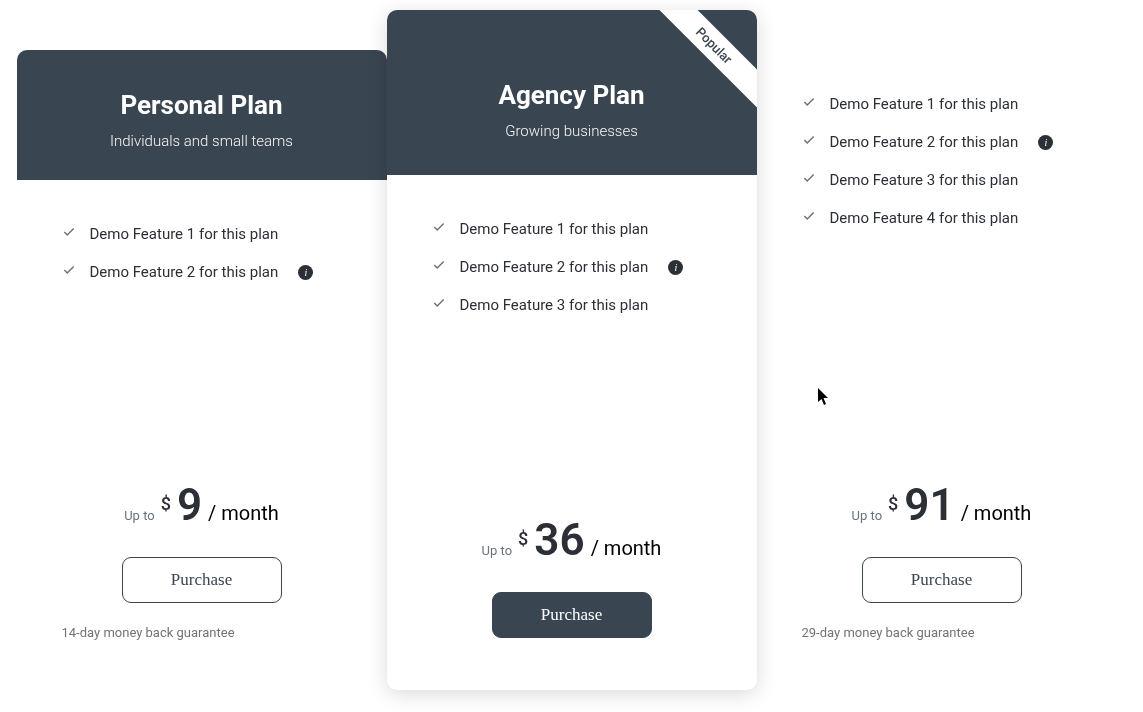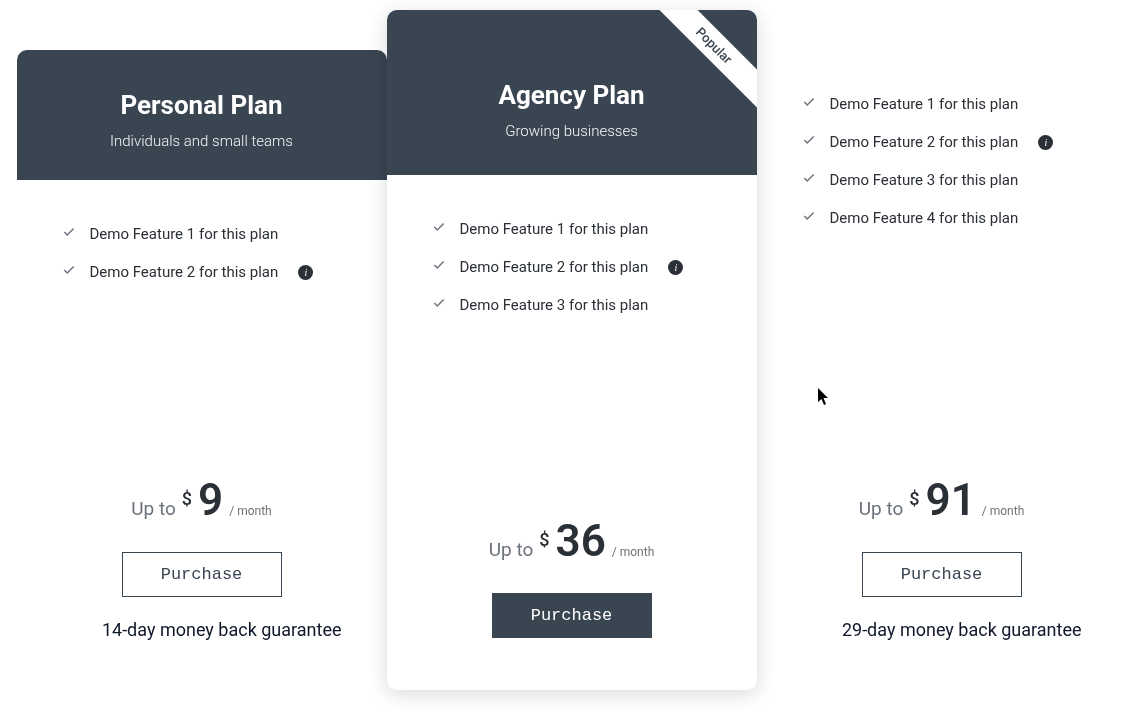--- a/index.html
+++ b/index.html
@@ -119,62 +119,62 @@
     .price-row {
       text-align: center;
       margin: 20px 0 30px;
       display: flex;
       align-items: baseline;
       justify-content: center;
       gap: 6px;
       color: #2b2f36;
     }
     .price-prefix {
-      font-size: 19px;
+      font-size: 13px;
       color: #6b727c;
     }
     .price-currency {
       font-size: 18px;
       font-weight: 500;
       align-self: flex-start;
       margin-top: 10px;
     }
     .price-amount {
       font-size: 44px;
       font-weight: 600;
       line-height: 1;
     }
     .price-suffix {
-      font-size: 12px;
-      color: #737373;
+      font-size: 20px;
+      color: #000000;
     }
     .purchase-btn {
       display: block;
       width: 160px;
       margin: 0 auto 22px;
       padding: 12px 0;
       font-size: 17px;
-      border-radius: 0;
+      border-radius: 9px;
       cursor: pointer;
-      font-family: Liberation Mono, monospace;
+      font-family: Liberation Serif, serif;
     }
     .purchase-btn.outline {
       background: #fff;
       color: #3a4552;
       border: 1px solid #3a4552;
     }
     .purchase-btn.filled {
       background: #3a4552;
       color: #fff;
       border: 1px solid #3a4552;
     }
     .guarantee {
-      text-align: right;
-      font-size: 18px;
-      color: #0f172a;
+      text-align: left;
+      font-size: 13px;
+      color: #737373;
     }
     .cursor {
       position: absolute;
       left: 818px;
       top: 388px;
       width: 12px;
       height: 18px;
       pointer-events: none;
       z-index: 10;
     }

